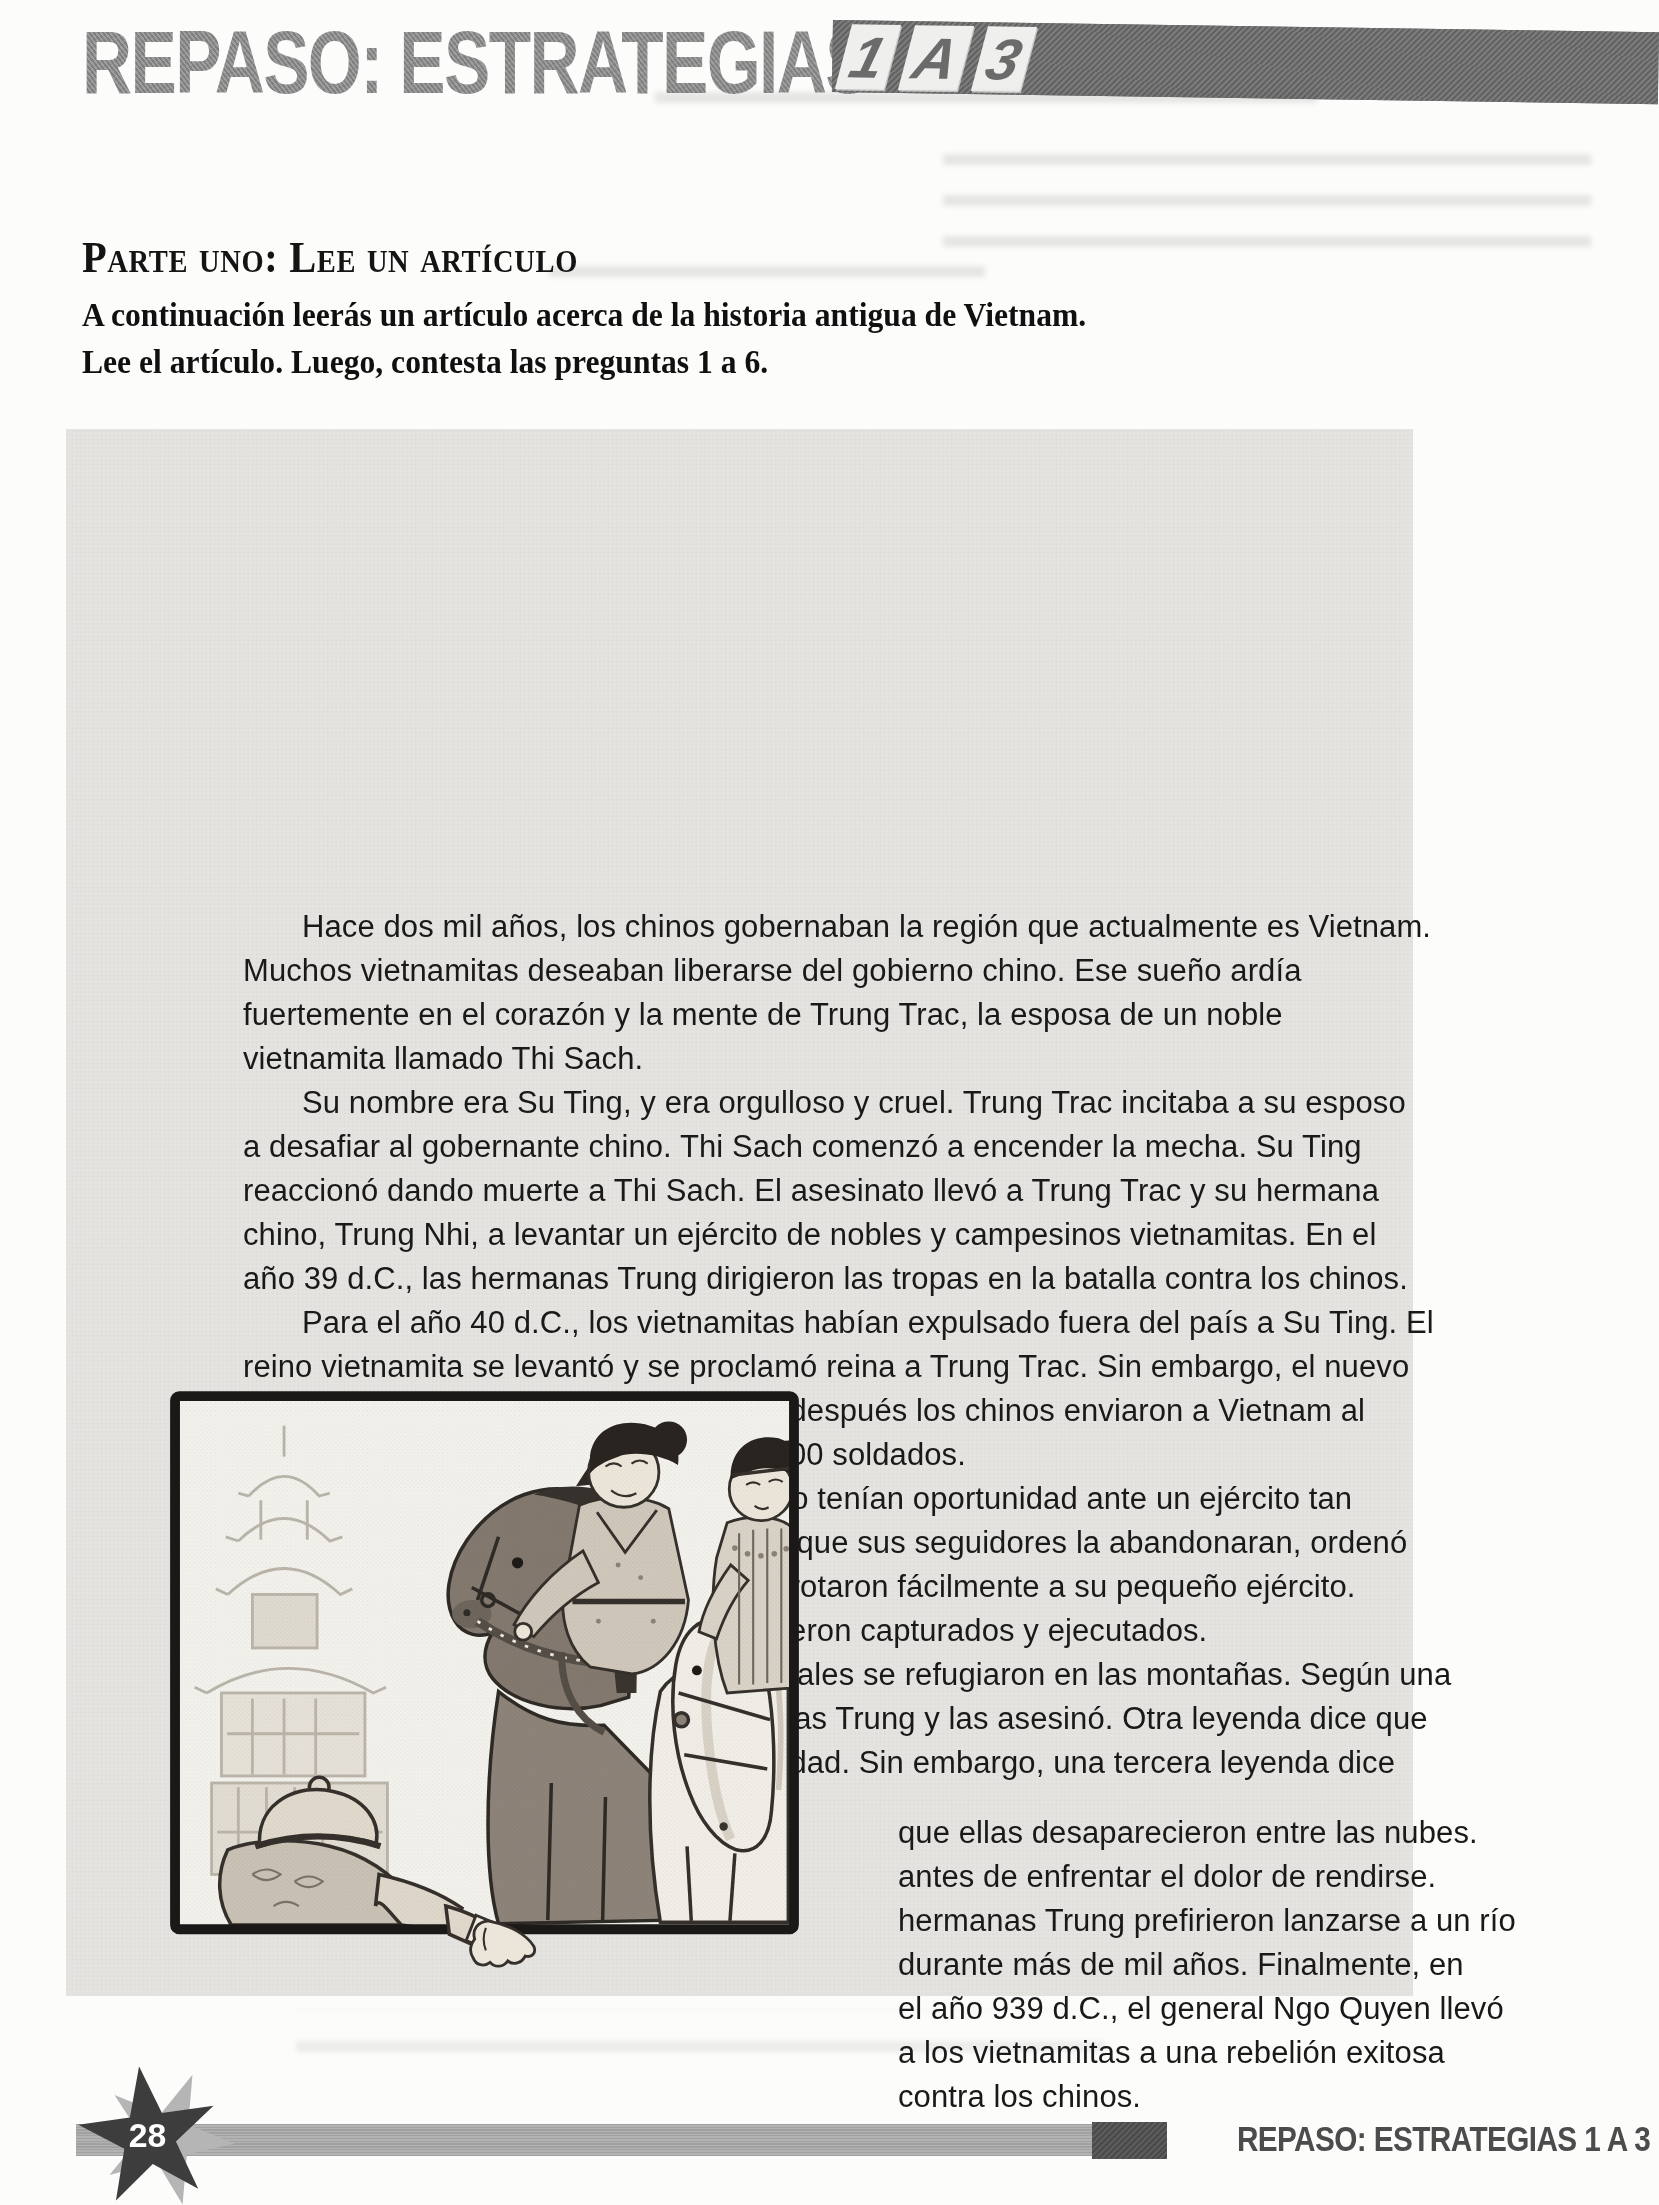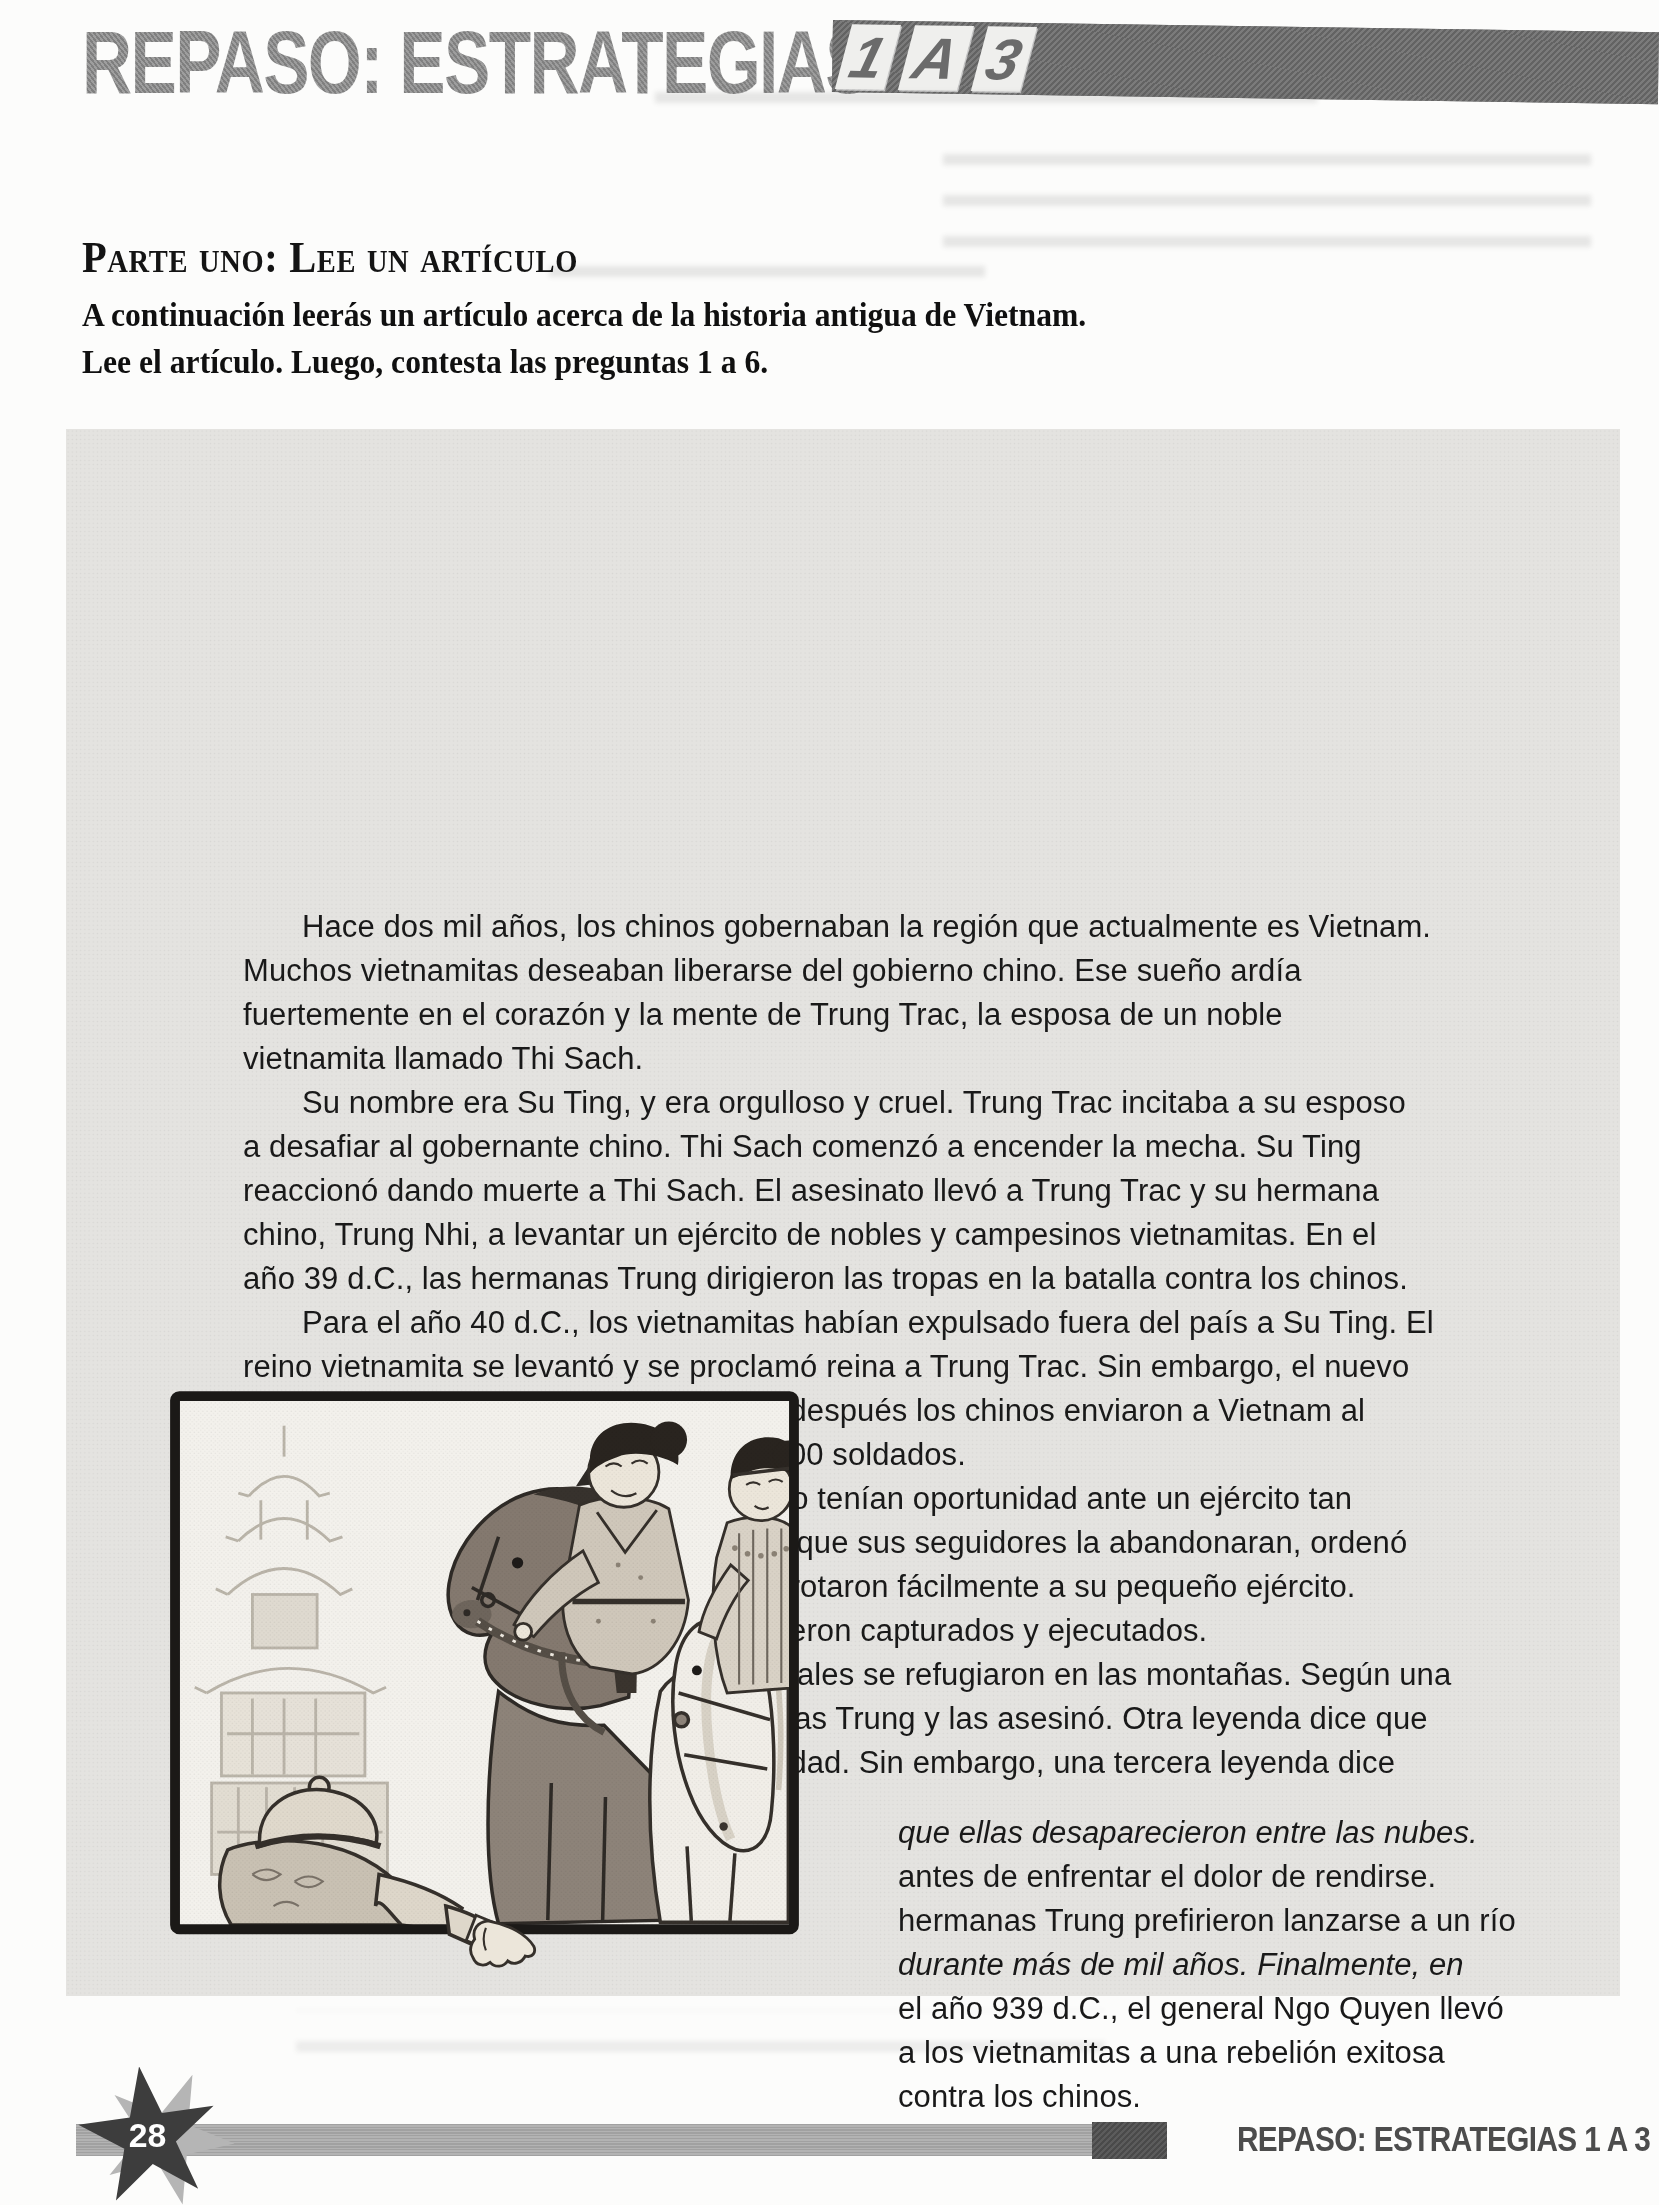--- a/index.html
+++ b/index.html
@@ -44,35 +44,35 @@
   .intro{
     position:absolute;left:82px;top:291px;width:1126px;
     font-family:"Liberation Serif",serif;font-weight:bold;
     font-size:34px;line-height:47px;color:#101010;
     transform:scaleX(.93);transform-origin:left top;
   }
   .intro .line{white-space:nowrap;}
 
   
   .article-box{
-    position:absolute;left:66px;top:429px;width:1554px;height:1567px;
+    position:absolute;left:66px;top:429px;width:1347px;height:1567px;
     background-color:#e4e3e0;
     background-image:radial-gradient(circle,rgba(0,0,0,.055) 0.7px,transparent 0.9px);
     background-size:4.2px 4.2px;
   }
   .article-full{
     position:absolute;left:177px;top:476px;width:1337px;
     font-size:31px;line-height:44px;color:#191919;letter-spacing:0.1px;
   }
   .article-full .para .line:first-child{text-indent:59px;}
   .article-column{
     position:absolute;left:832px;top:1382px;width:690px;
     font-size:31px;line-height:44px;color:#191919;letter-spacing:0.1px;
   }
-  .article-column .para .line:first-child{text-indent:0;font-style:italic;}
+  .article-column .para .line:first-child{text-indent:0;}
   .line{white-space:nowrap;}
 
   
   .illustration{position:absolute;left:168px;top:1389px;width:633px;height:584px;}
 
   
   .smudge{
     position:absolute;filter:blur(2.8px);opacity:.13;pointer-events:none;
     background-image:repeating-linear-gradient(0deg,#555 0 11.3px,transparent 11.3px 41px);
   }

